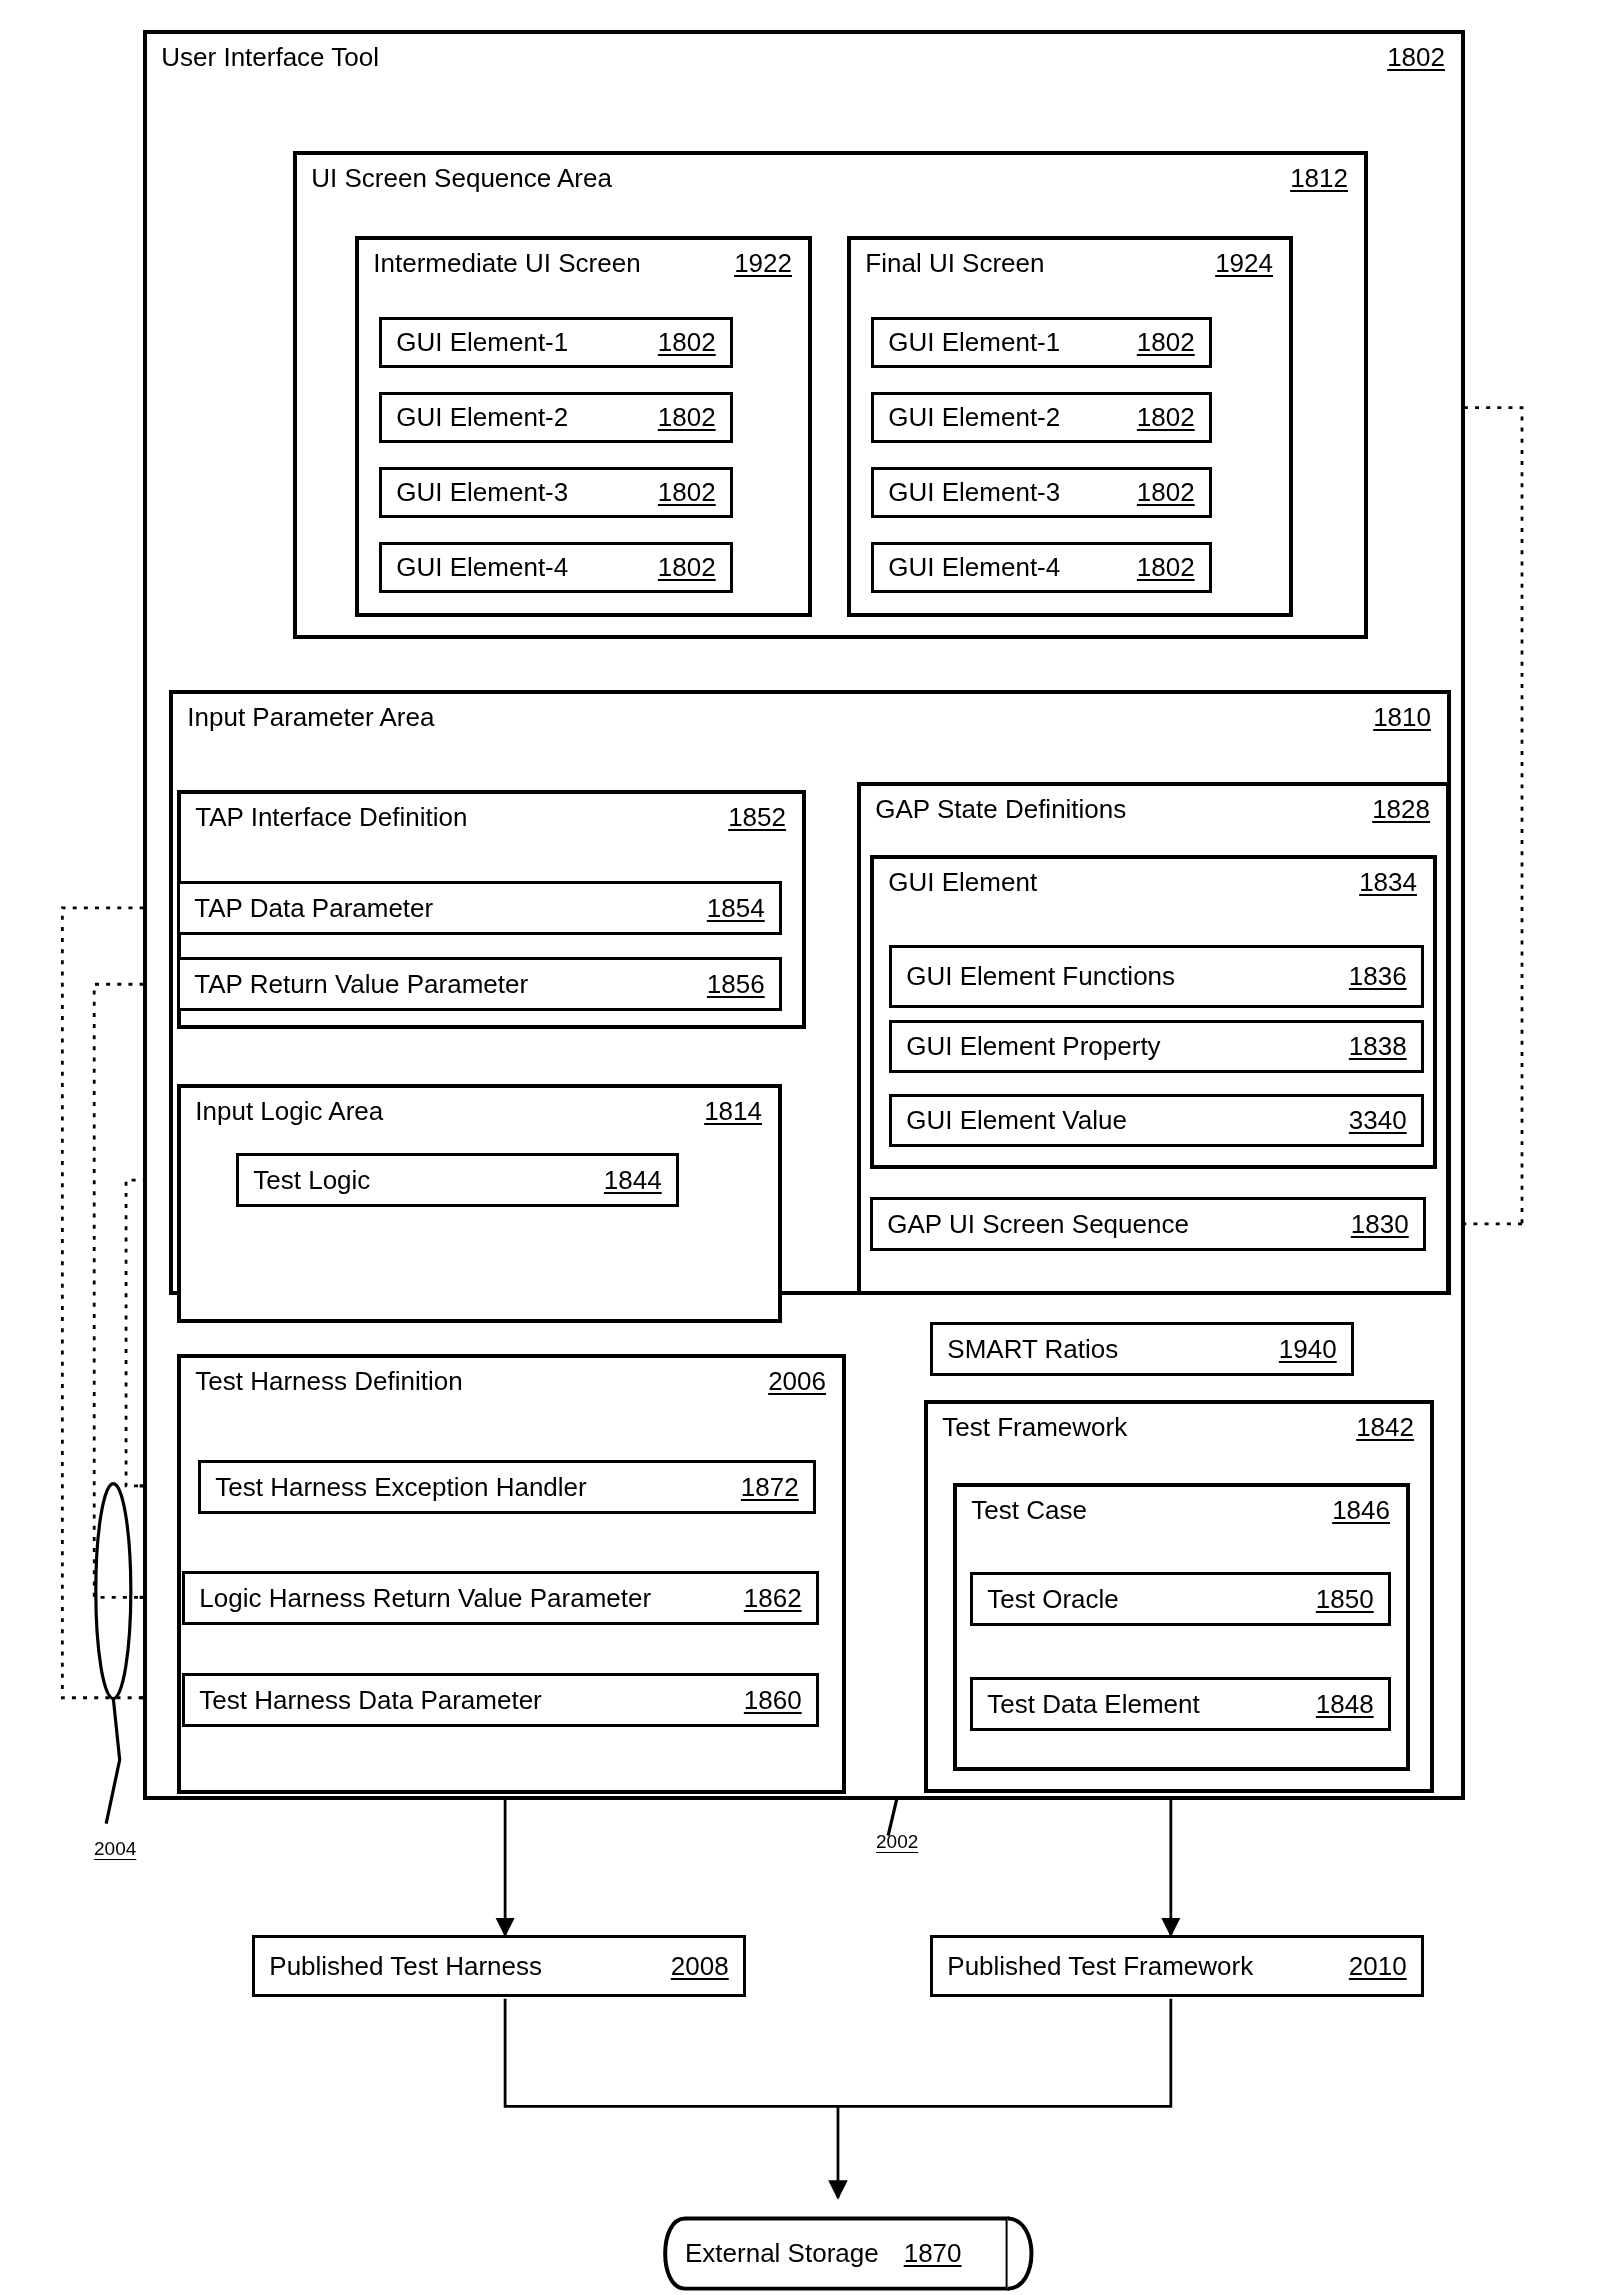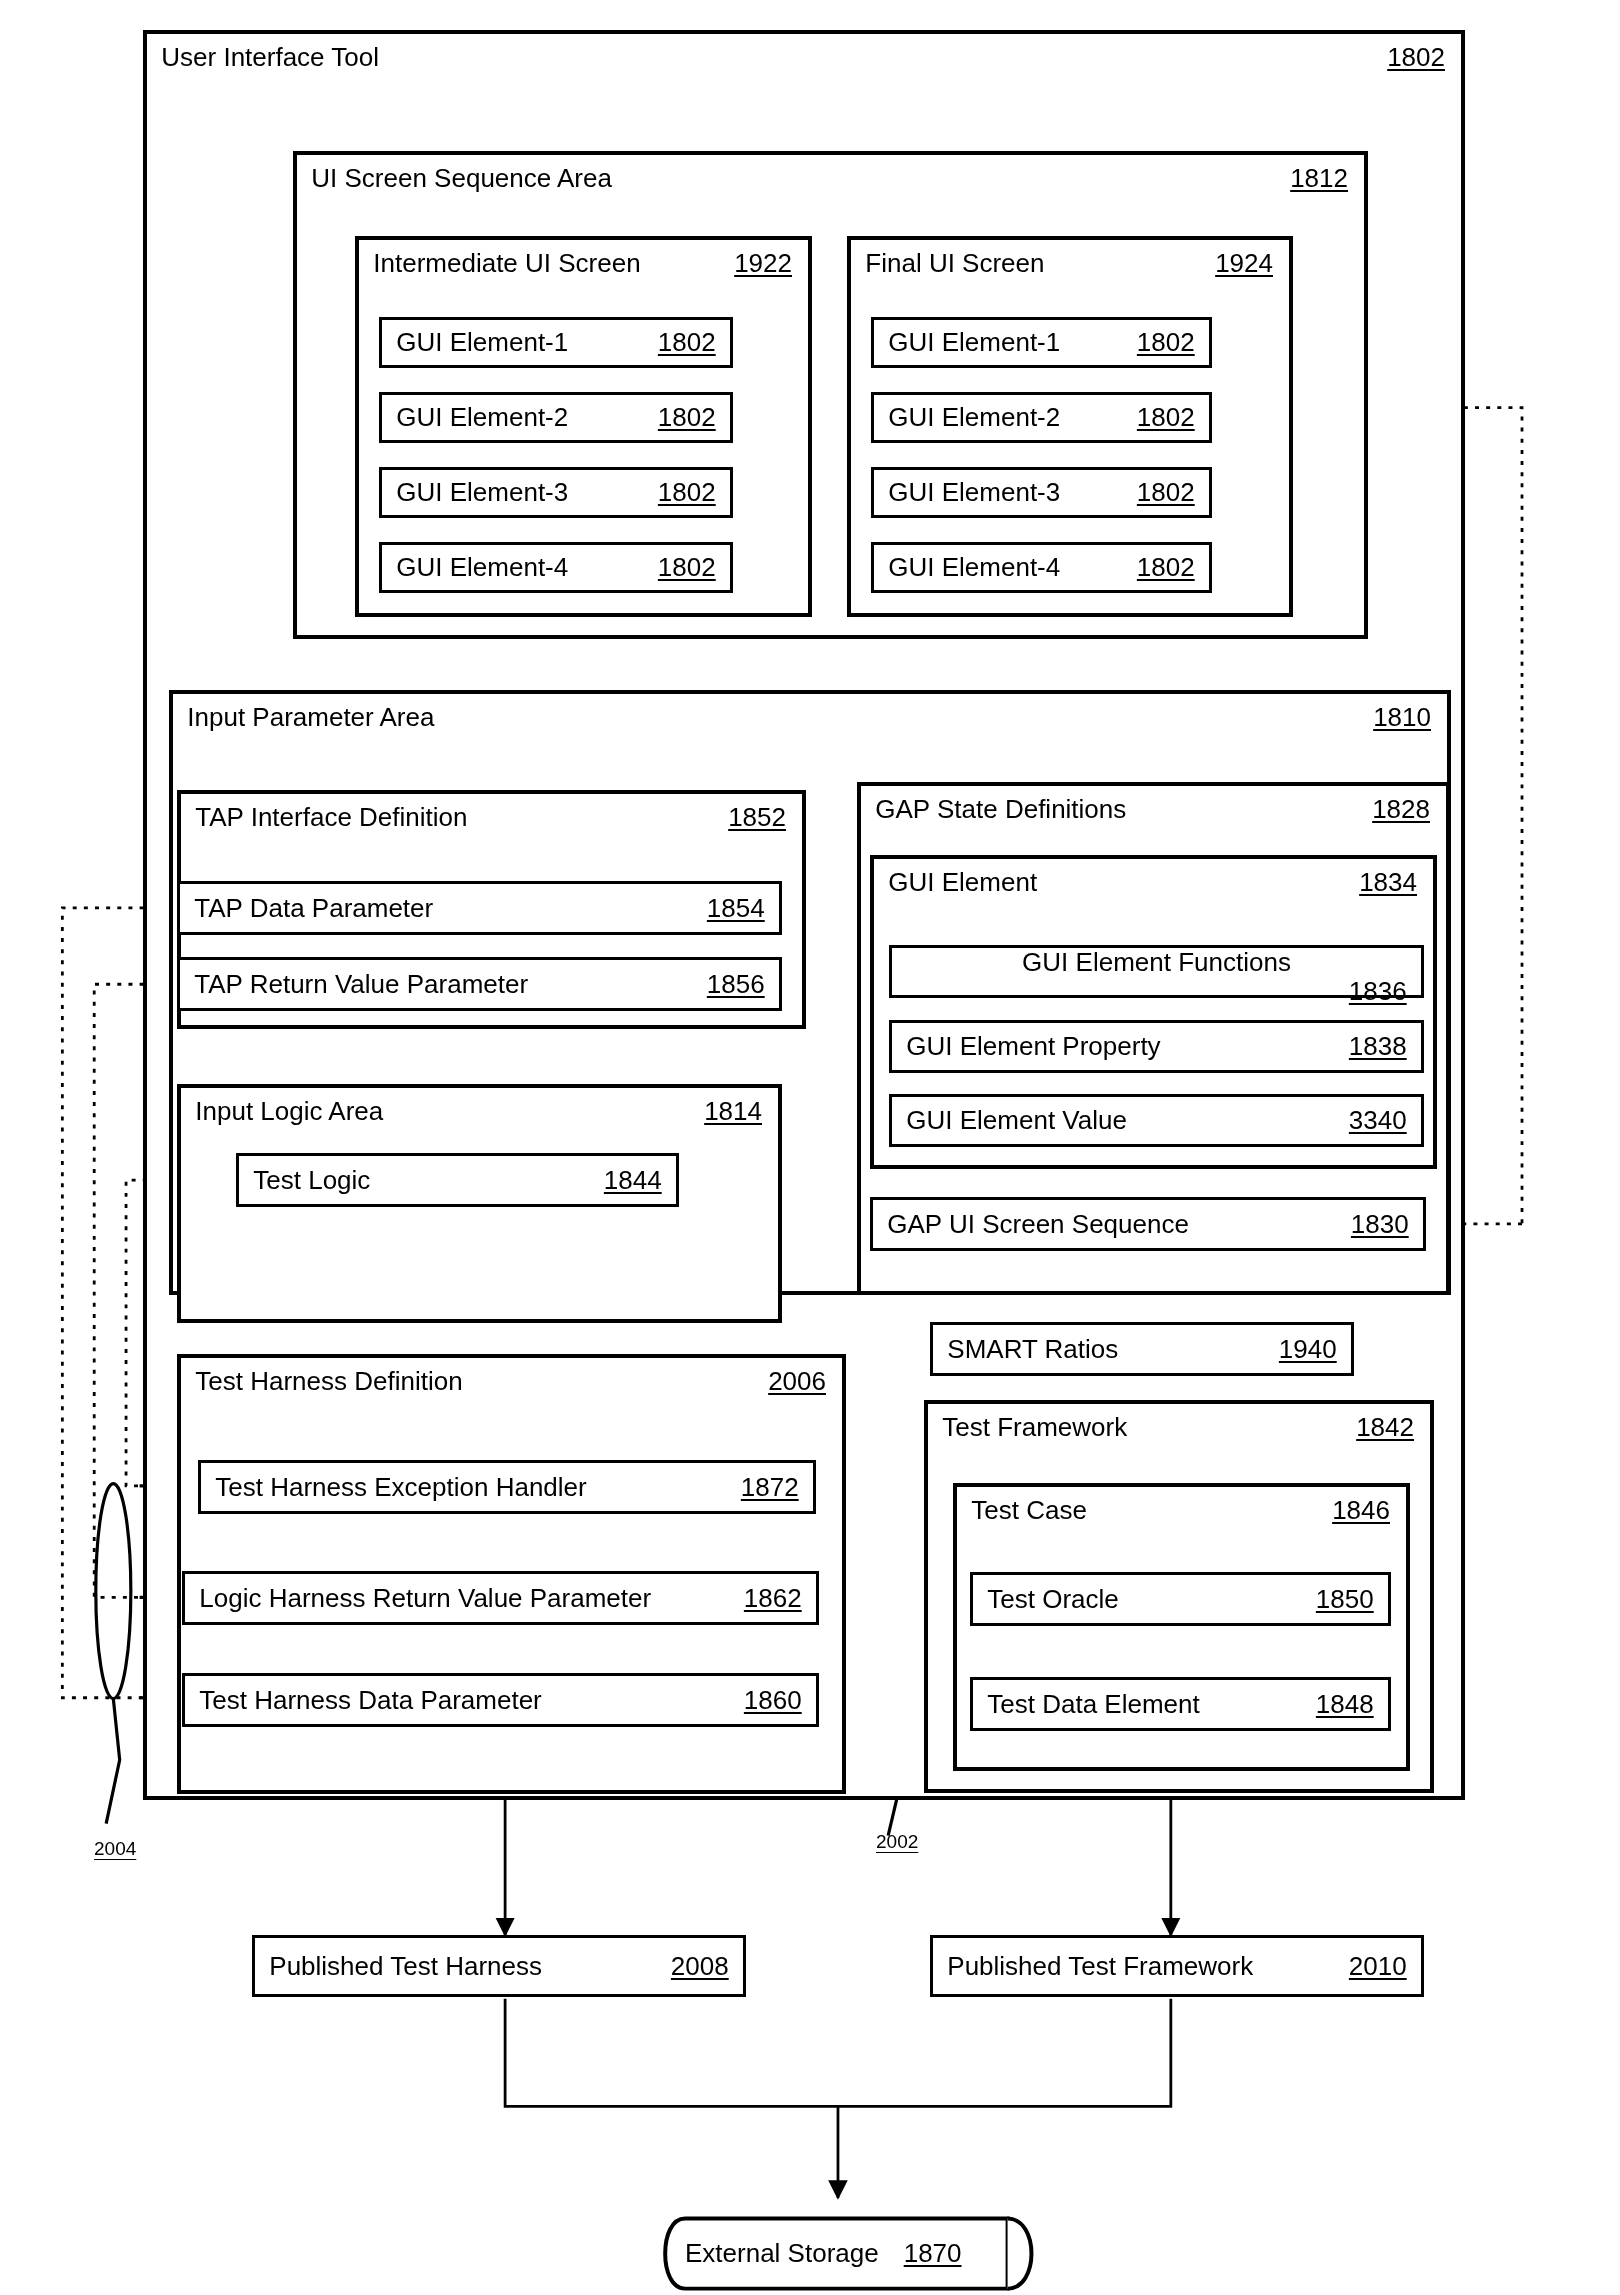--- a/index.html
+++ b/index.html
@@ -242,21 +242,21 @@
 
   <div class="box thick" style="left:857px; top:782px; width:593px; height:513px;">
     <span class="hdr">GAP State Definitions</span>
     <span class="ref">1828</span>
   </div>
 
   <div class="box thick" style="left:870px; top:855px; width:567px; height:314px;">
     <span class="hdr">GUI Element</span>
     <span class="ref">1834</span>
   </div>
-  <div class="leaf" style="left:889px; top:945px; width:535px; height:53px;flex-direction:column;">
+  <div class="leaf" style="left:889px; top:945px; width:535px; height:63px;">
     <span class="lbl">GUI Element Functions</span>
     <span class="rf">1836</span>
   </div>
   <div class="leaf" style="left:889px; top:1020px; width:535px; height:53px;">
     <span class="lbl">GUI Element Property</span>
     <span class="rf">1838</span>
   </div>
   <div class="leaf" style="left:889px; top:1094px; width:535px; height:53px;">
     <span class="lbl">GUI Element Value</span>
     <span class="rf">3340</span>

